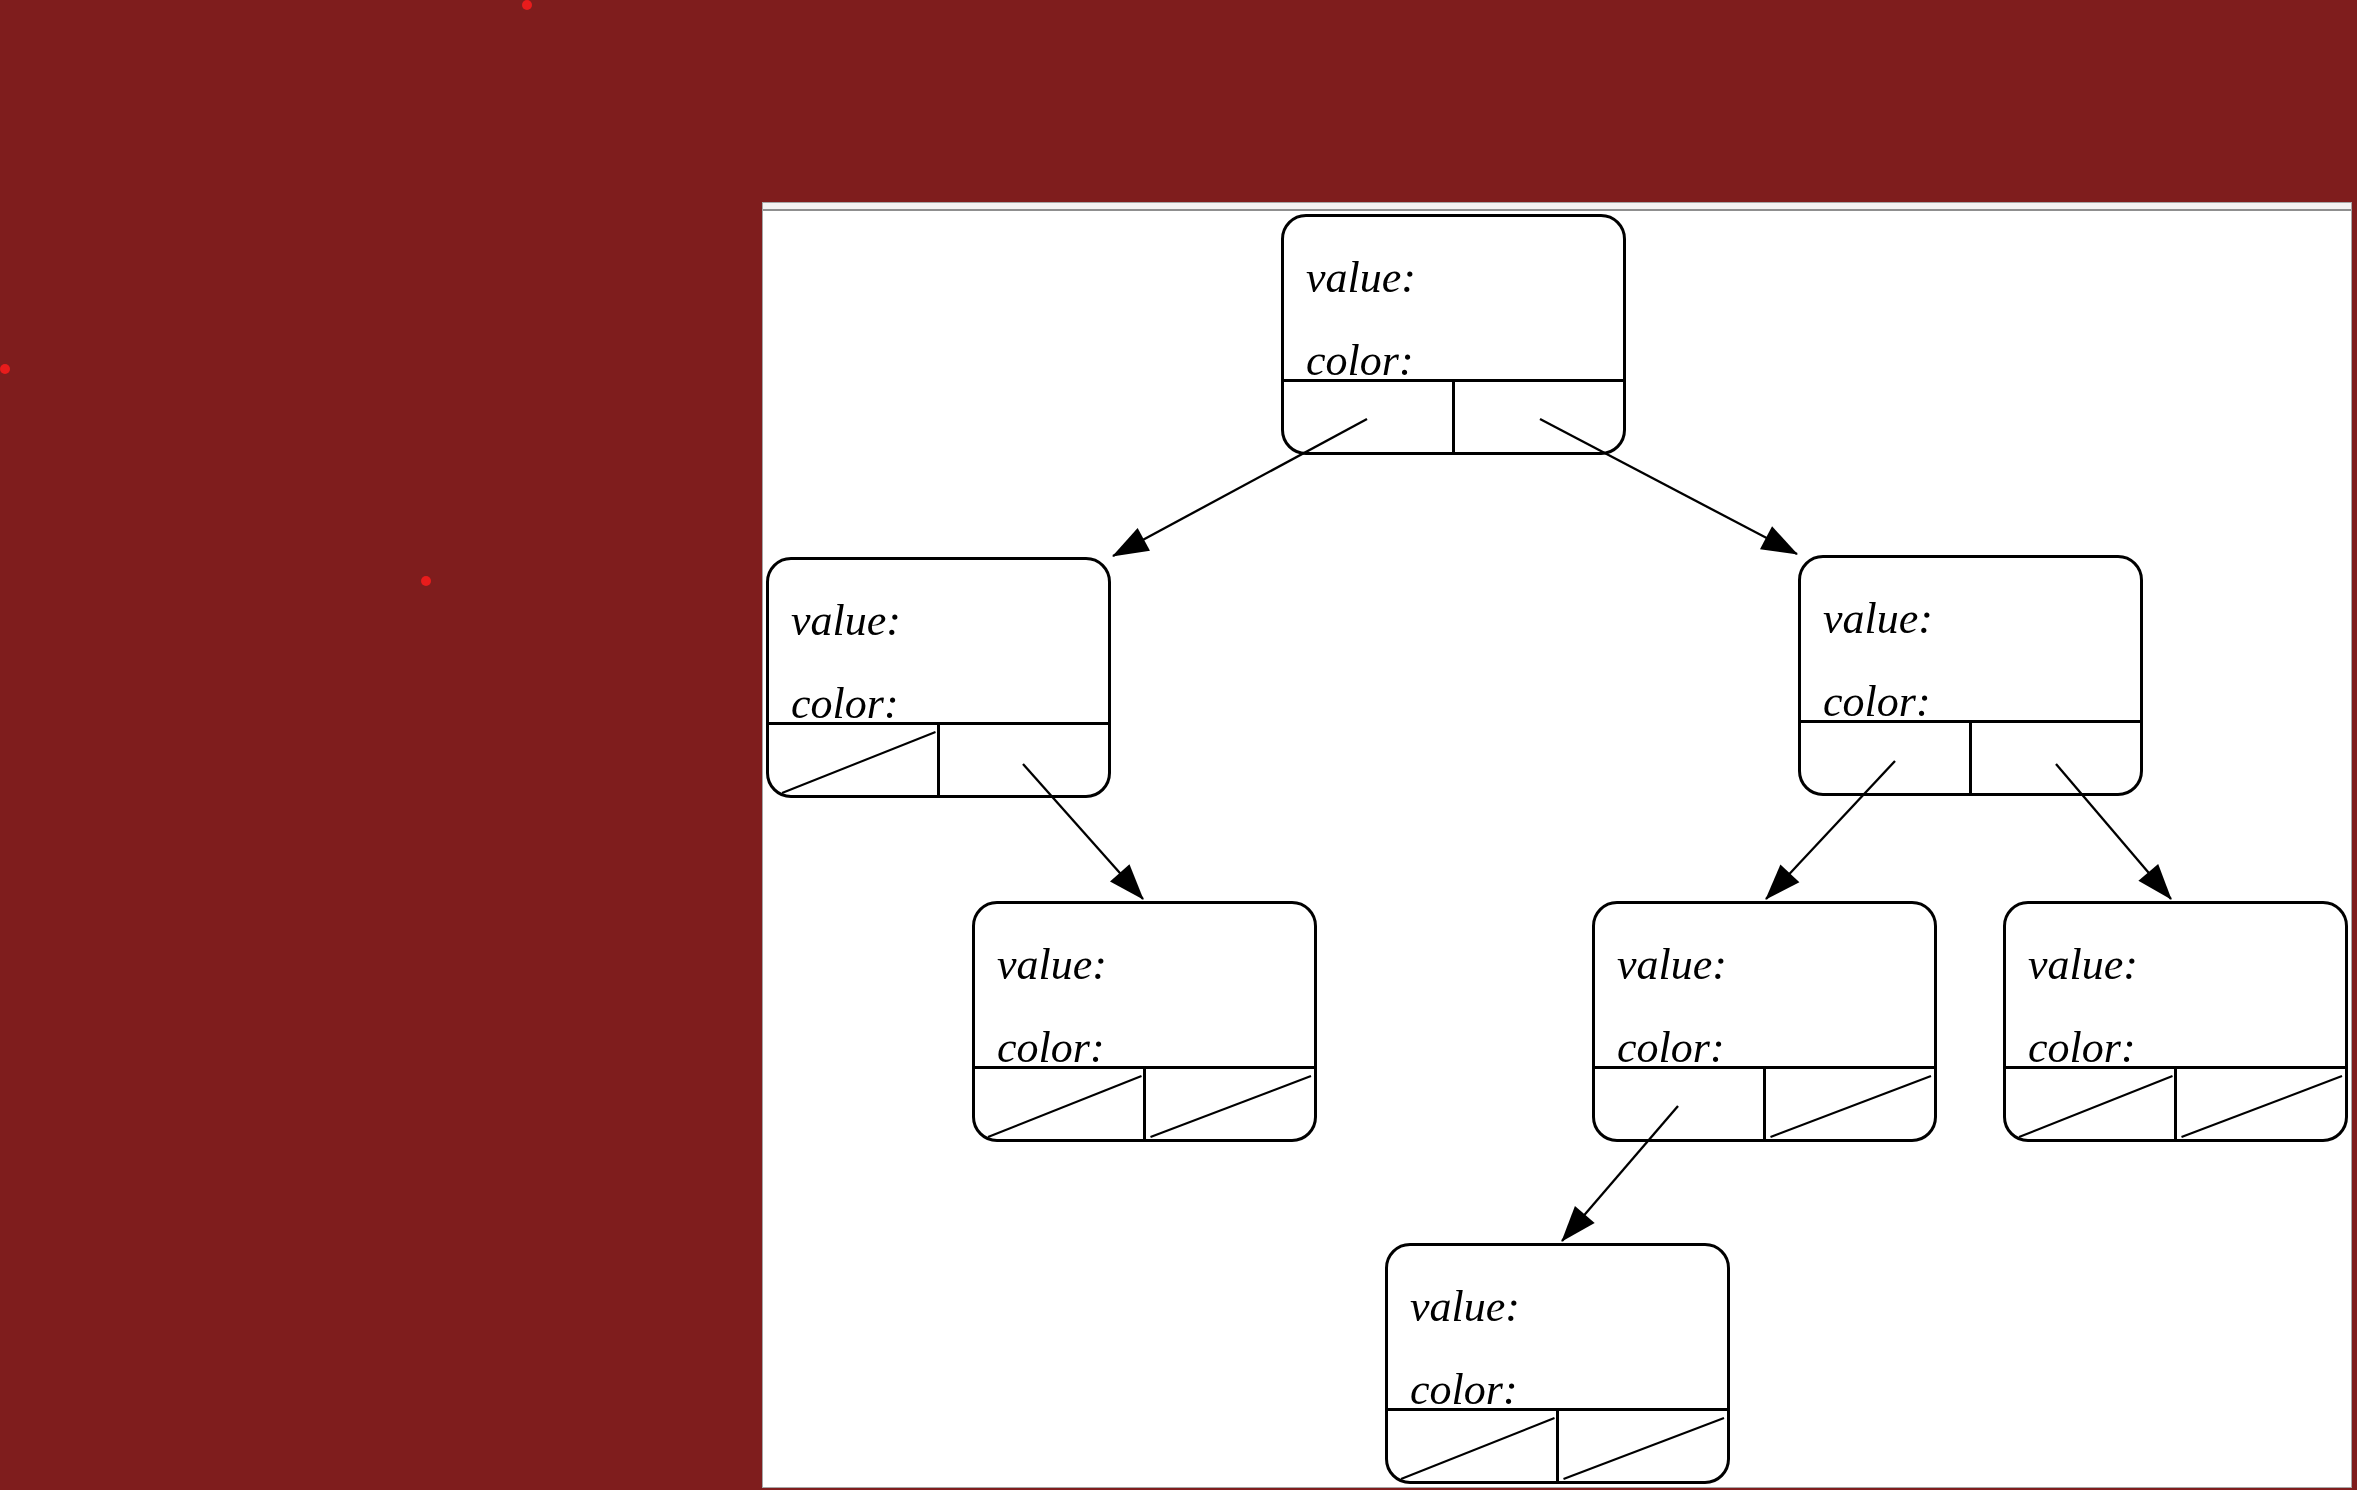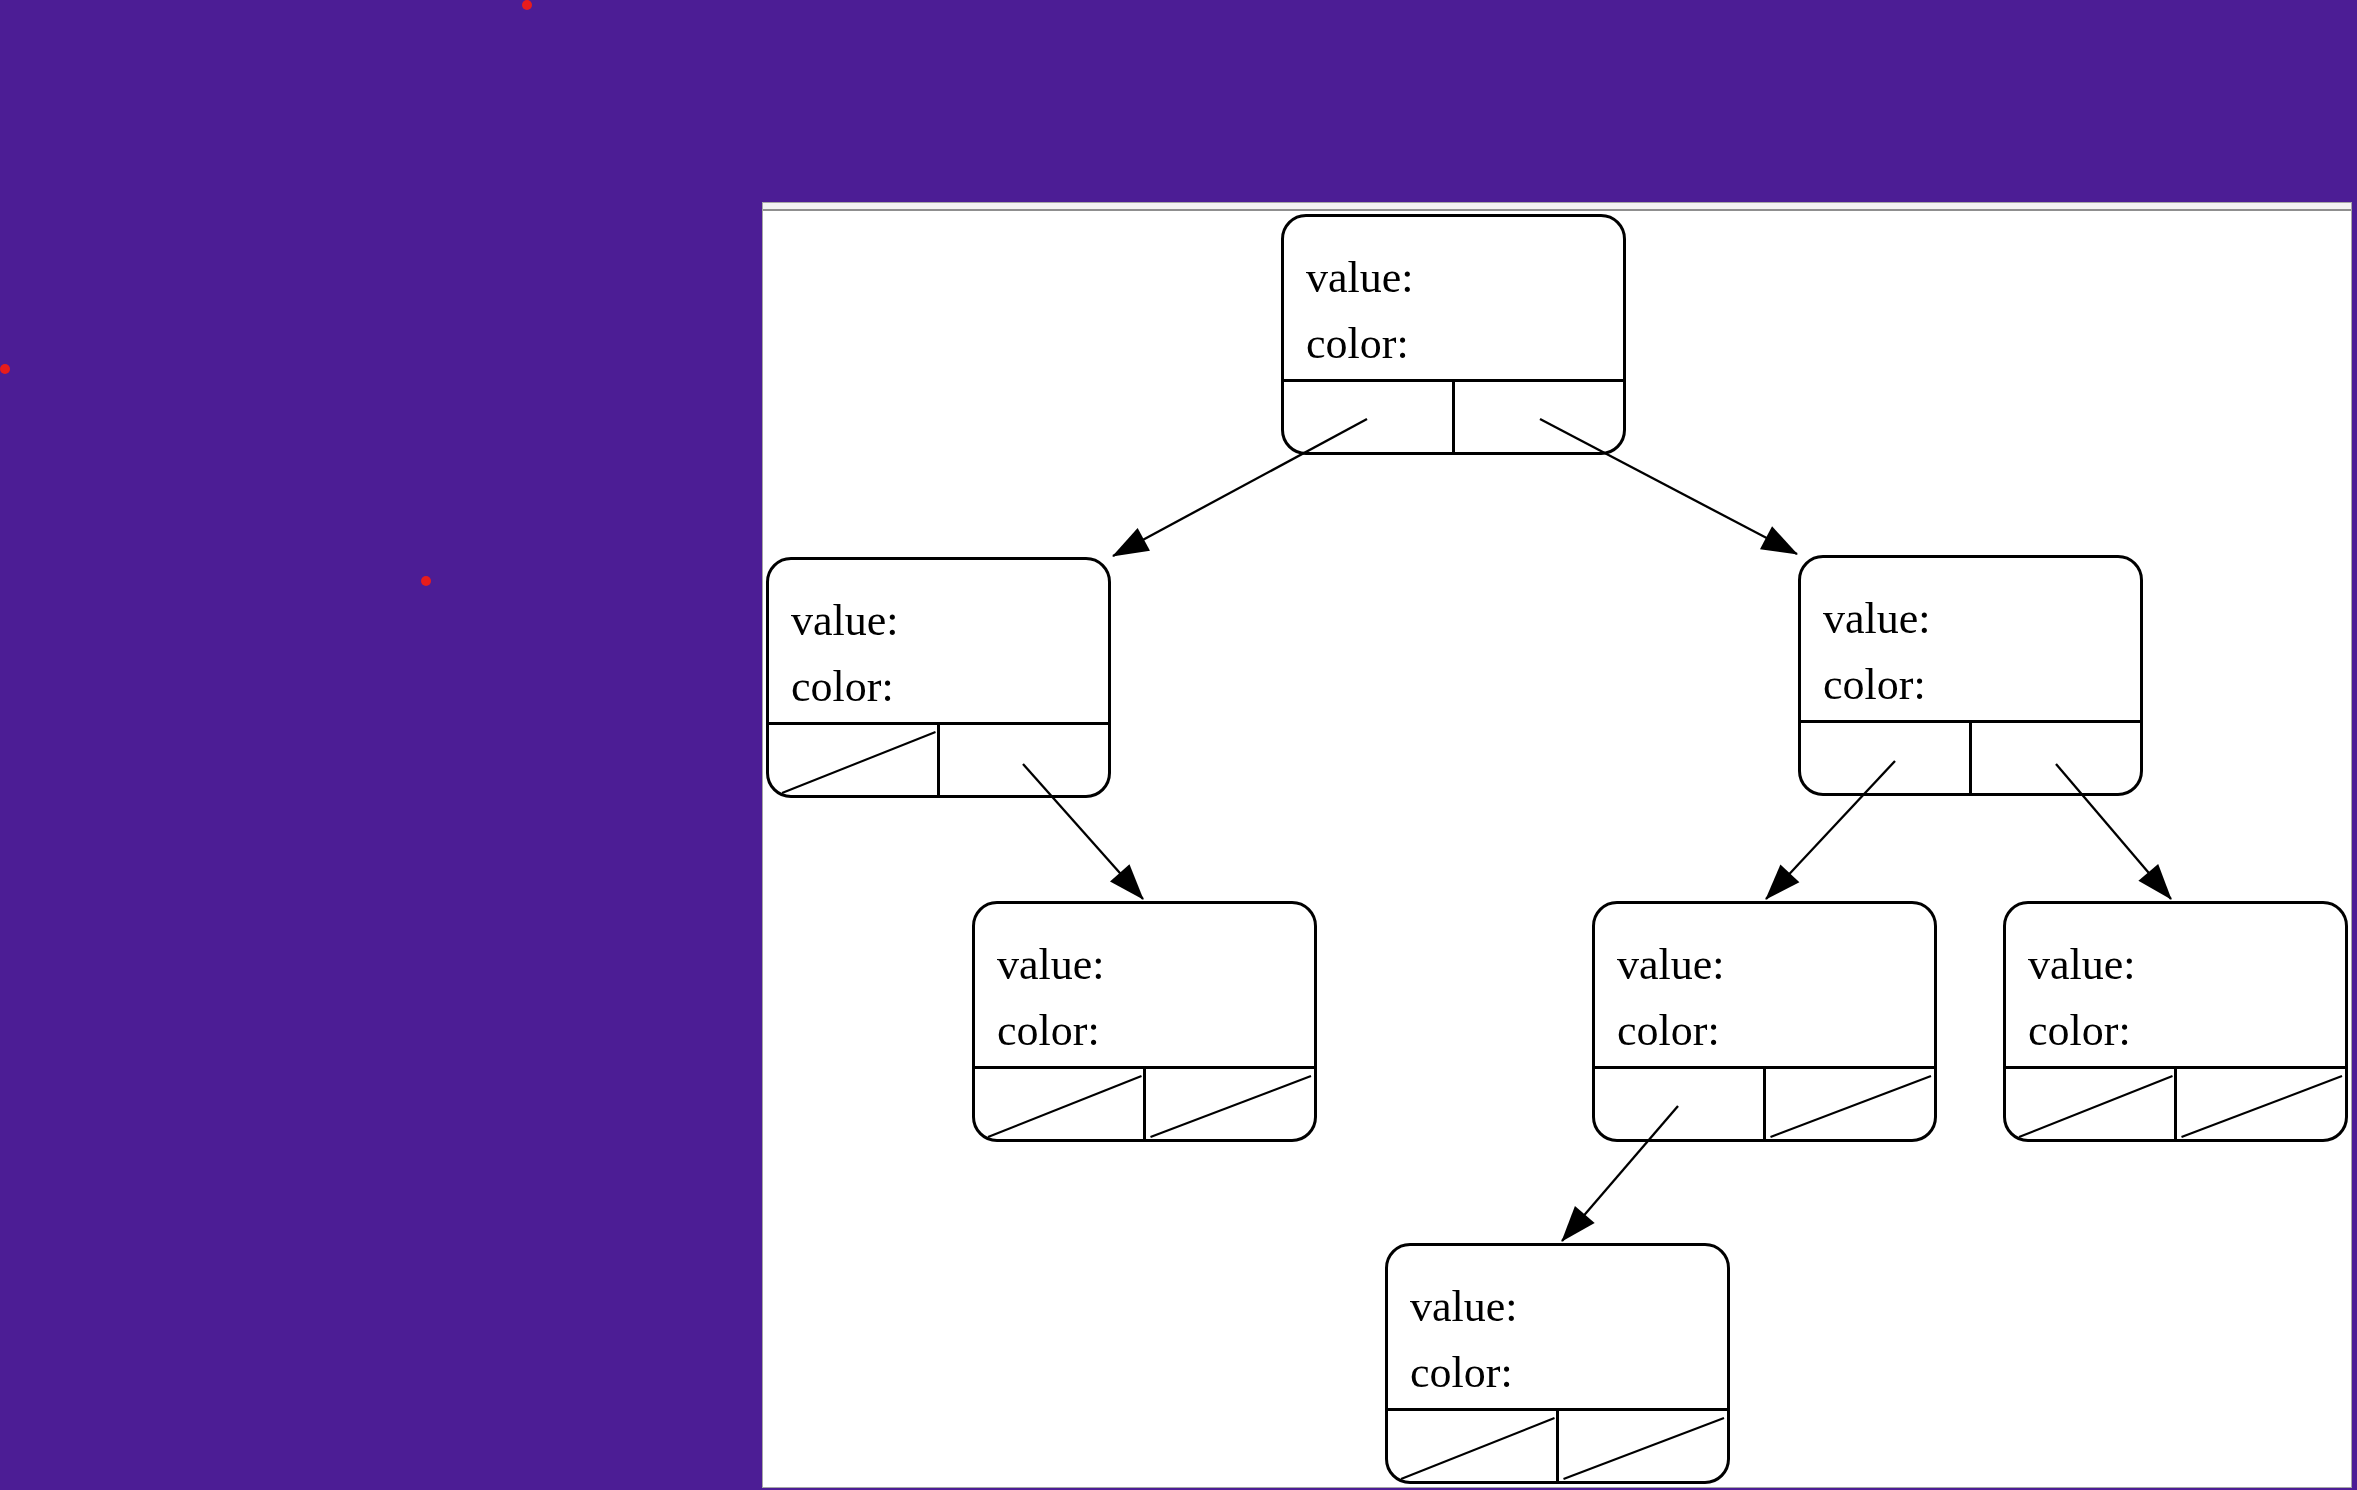--- a/index.html
+++ b/index.html
@@ -1,22 +1,23 @@
 <!DOCTYPE html>
 <html><head>
 <meta charset="utf-8">
 <style>
   html, body { margin: 0; padding: 0; background: #000; }
   .screen {
     position: relative;
     width: 2357px;
     height: 1490px;
-    background: #4c1d95;
+    background: #7f1d1d;
     overflow: hidden;
     font-family: "Liberation Serif", serif;
+    font-style: italic;
   }
   .panel {
     position: absolute;
     box-sizing: border-box;
     background: #fff;
     border: 1px solid #a6a6a6;
     z-index: 1;
   }
   .panel-top-strip {
     position: absolute;
@@ -42,21 +43,21 @@
   }
   .lbl {
     position: absolute;
     left: 22px;
     font-size: 44px;
     line-height: 44px;
     color: #000;
     white-space: nowrap;
   }
   .lbl-value { top: 39px; }
-  .lbl-color { top: 105px; }
+  .lbl-color { top: 122px; }
   .ptr-row {
     position: absolute;
     left: 0; right: 0; bottom: 0;
     height: 70px;
     border-top: 3px solid #000;
     display: flex;
   }
   .cell { flex: 1 1 0; }
   .cell-left { border-right: 3px solid #000; }
   #diagram-svg {

